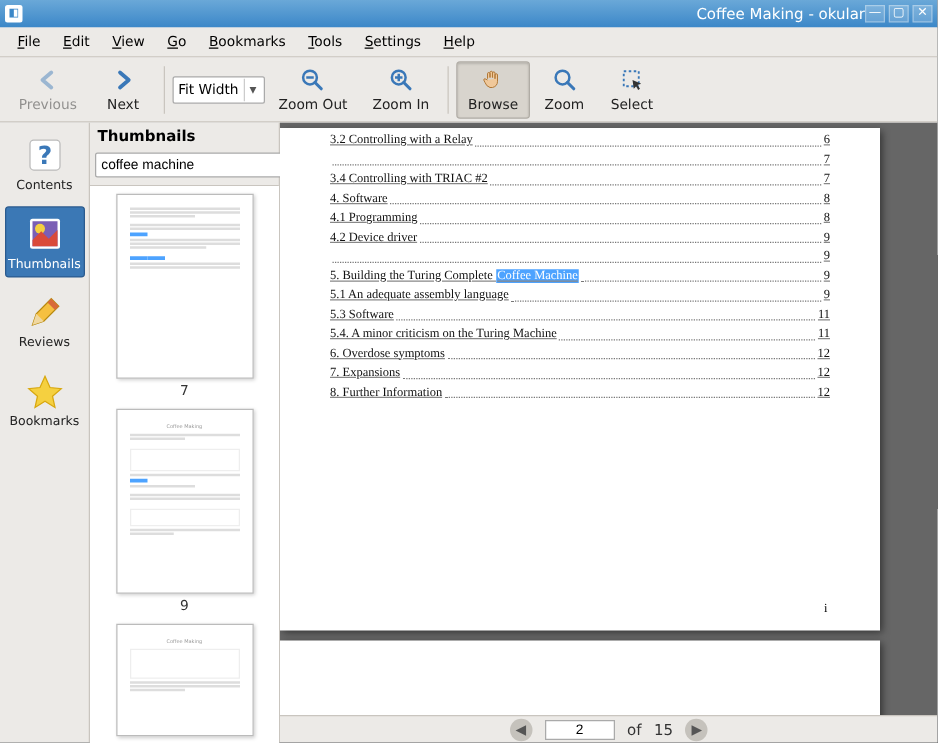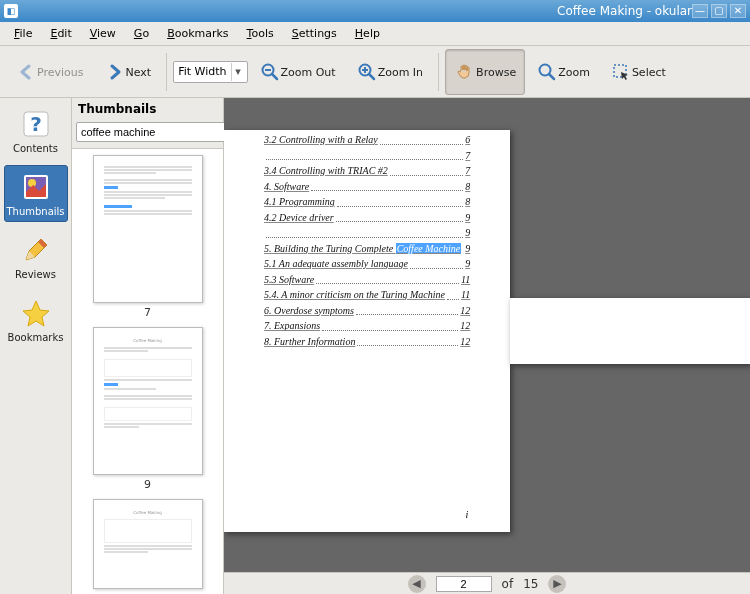--- a/index.html
+++ b/index.html
@@ -9,21 +9,21 @@
 .titlebar-icon { width: 14px; height: 14px; background: #fff; border-radius: 2px; margin-right: 5px; display:flex;align-items:center;justify-content:center;color:#3b87c8;font-size:9px;font-weight:bold; }
 .titlebar-title { flex: 1; text-align: right; }
 .titlebar-btns { display: flex; gap: 3px; }
 .titlebar-btn { width: 16px; height: 14px; background: rgba(255,255,255,0.18); border: 1px solid rgba(255,255,255,0.35); display:flex;align-items:center;justify-content:center;font-size:10px;line-height:1; cursor:pointer; }
 
 .menubar { background: #eceae7; height: 24px; display: flex; align-items: center; padding: 0 6px; border-bottom: 1px solid #c9c5bf; gap: 2px; }
 .menu-item { padding: 3px 8px; cursor: pointer; }
 .menu-item u { text-decoration: underline; }
 
 .toolbar { background: #eceae7; height: 52px; display: flex; align-items: center; padding: 0 6px; border-bottom: 1px solid #c9c5bf; gap: 2px; }
-.tool-btn { display: flex; flex-direction: row; align-items: center; justify-content: center; padding: 2px 8px; height: 46px; cursor: pointer; border: 1px solid transparent; border-radius: 3px; min-width: 52px; }
+.tool-btn { display: flex; flex-direction: column; align-items: center; justify-content: center; padding: 2px 8px; height: 46px; cursor: pointer; border: 1px solid transparent; border-radius: 3px; min-width: 52px; }
 .tool-btn.active { background: #d8d4cd; border-color: #b0aca5; box-shadow: inset 0 1px 2px rgba(0,0,0,0.18); }
 .tool-btn.disabled { opacity: 0.45; cursor: default; }
 .tool-ico { width: 22px; height: 22px; display:flex;align-items:center;justify-content:center; }
 .tool-label { font-size: 11px; margin-top: 2px; color: #222; }
 .tool-sep { width: 1px; height: 38px; background: #c9c5bf; margin: 0 4px; }
 .zoom-combo { display:flex;align-items:center;border:1px solid #aaa;background:#fff;height:22px;padding:0 2px 0 4px;font-size:11px;border-radius:2px; }
 .zoom-combo .dd { display:inline-flex;align-items:center;justify-content:center;width:14px;height:18px;color:#555;border-left:1px solid #ccc;margin-left:4px; }
 
 .body { display: flex; flex: 1; overflow: hidden; }
 .sidebar { width: 72px; background: #eceae7; border-right: 1px solid #c9c5bf; display:flex;flex-direction:column;align-items:center;padding-top:4px;gap:6px; }
@@ -42,21 +42,21 @@
 .thumb-list::-webkit-scrollbar{width:15px;}
 .thumb-list::-webkit-scrollbar-track{background:#eceae7;}
 .thumb-list::-webkit-scrollbar-thumb{background:#c9c5bf;border:1px solid #aaa;border-radius:2px;}
 .thumb-item { display:flex;flex-direction:column;align-items:center;margin-bottom:8px; }
 .thumb-page { width:110px;height:148px;background:#fff;border:1px solid #bbb;box-shadow:1px 1px 3px rgba(0,0,0,0.2);padding:10px 10px;font-size:3px;color:#999;position:relative;overflow:hidden; }
 .thumb-page .tl { height:2px;background:#ddd;margin-bottom:1px; }
 .thumb-page .hl { display:inline-block;background:#4da3ff;width:14px;height:3px;margin:1px 0; }
 .thumb-num { font-size:11px;color:#333;margin-top:3px; }
 
 .docview { flex:1;display:flex;flex-direction:column;background:#666;overflow:hidden; }
-.doc-scroll { flex:1;overflow:auto;display:flex;align-items:center;padding:4px 0;font-style:italic; }
+.doc-scroll { flex:1;overflow:auto;display:flex;flex-direction:column;padding:4px 0; }
 .doc-scroll::-webkit-scrollbar{width:15px;height:15px;}
 .doc-scroll::-webkit-scrollbar-track{background:#eceae7;}
 .doc-scroll::-webkit-scrollbar-thumb{background:#c9c5bf;border:1px solid #aaa;border-radius:2px;}
 .doc-scroll::-webkit-scrollbar-corner{background:#eceae7;}
 .page { background:#fff;width:480px;margin-bottom:8px;padding:6px 40px 12px 40px;box-shadow:2px 2px 6px rgba(0,0,0,0.5);font-family:"Times New Roman",serif; }
 .toc-line { display:flex;font-size:10px;color:#111;line-height:1.55;white-space:nowrap;text-decoration:underline;text-decoration-color:#888; }
 .toc-title { flex:0 0 auto; }
 .toc-dots { flex:1;border-bottom:1px dotted #777;margin:0 2px 3px 2px; }
 .toc-page { flex:0 0 auto; }
 .toc-hl { background:#4da3ff;color:#fff;padding:0 1px; }

